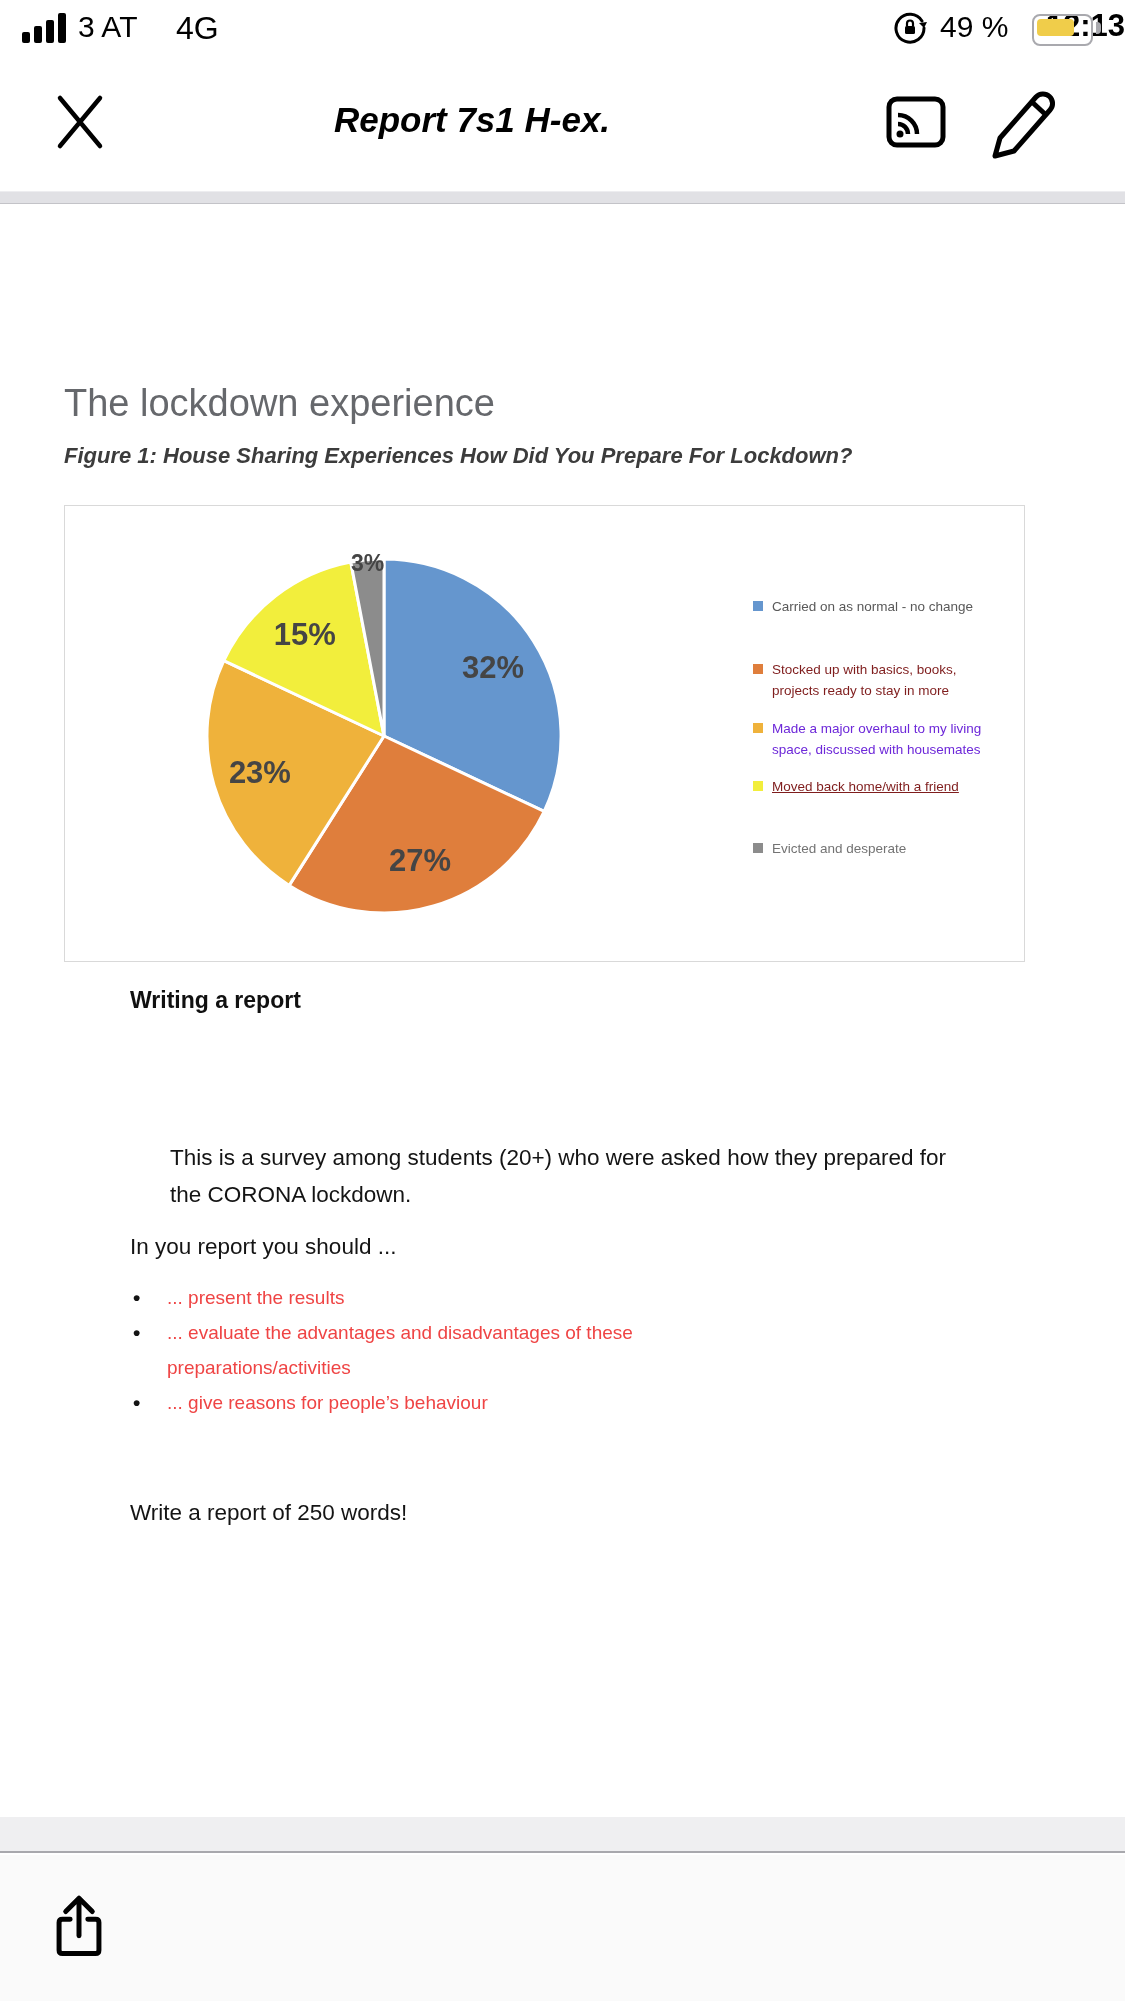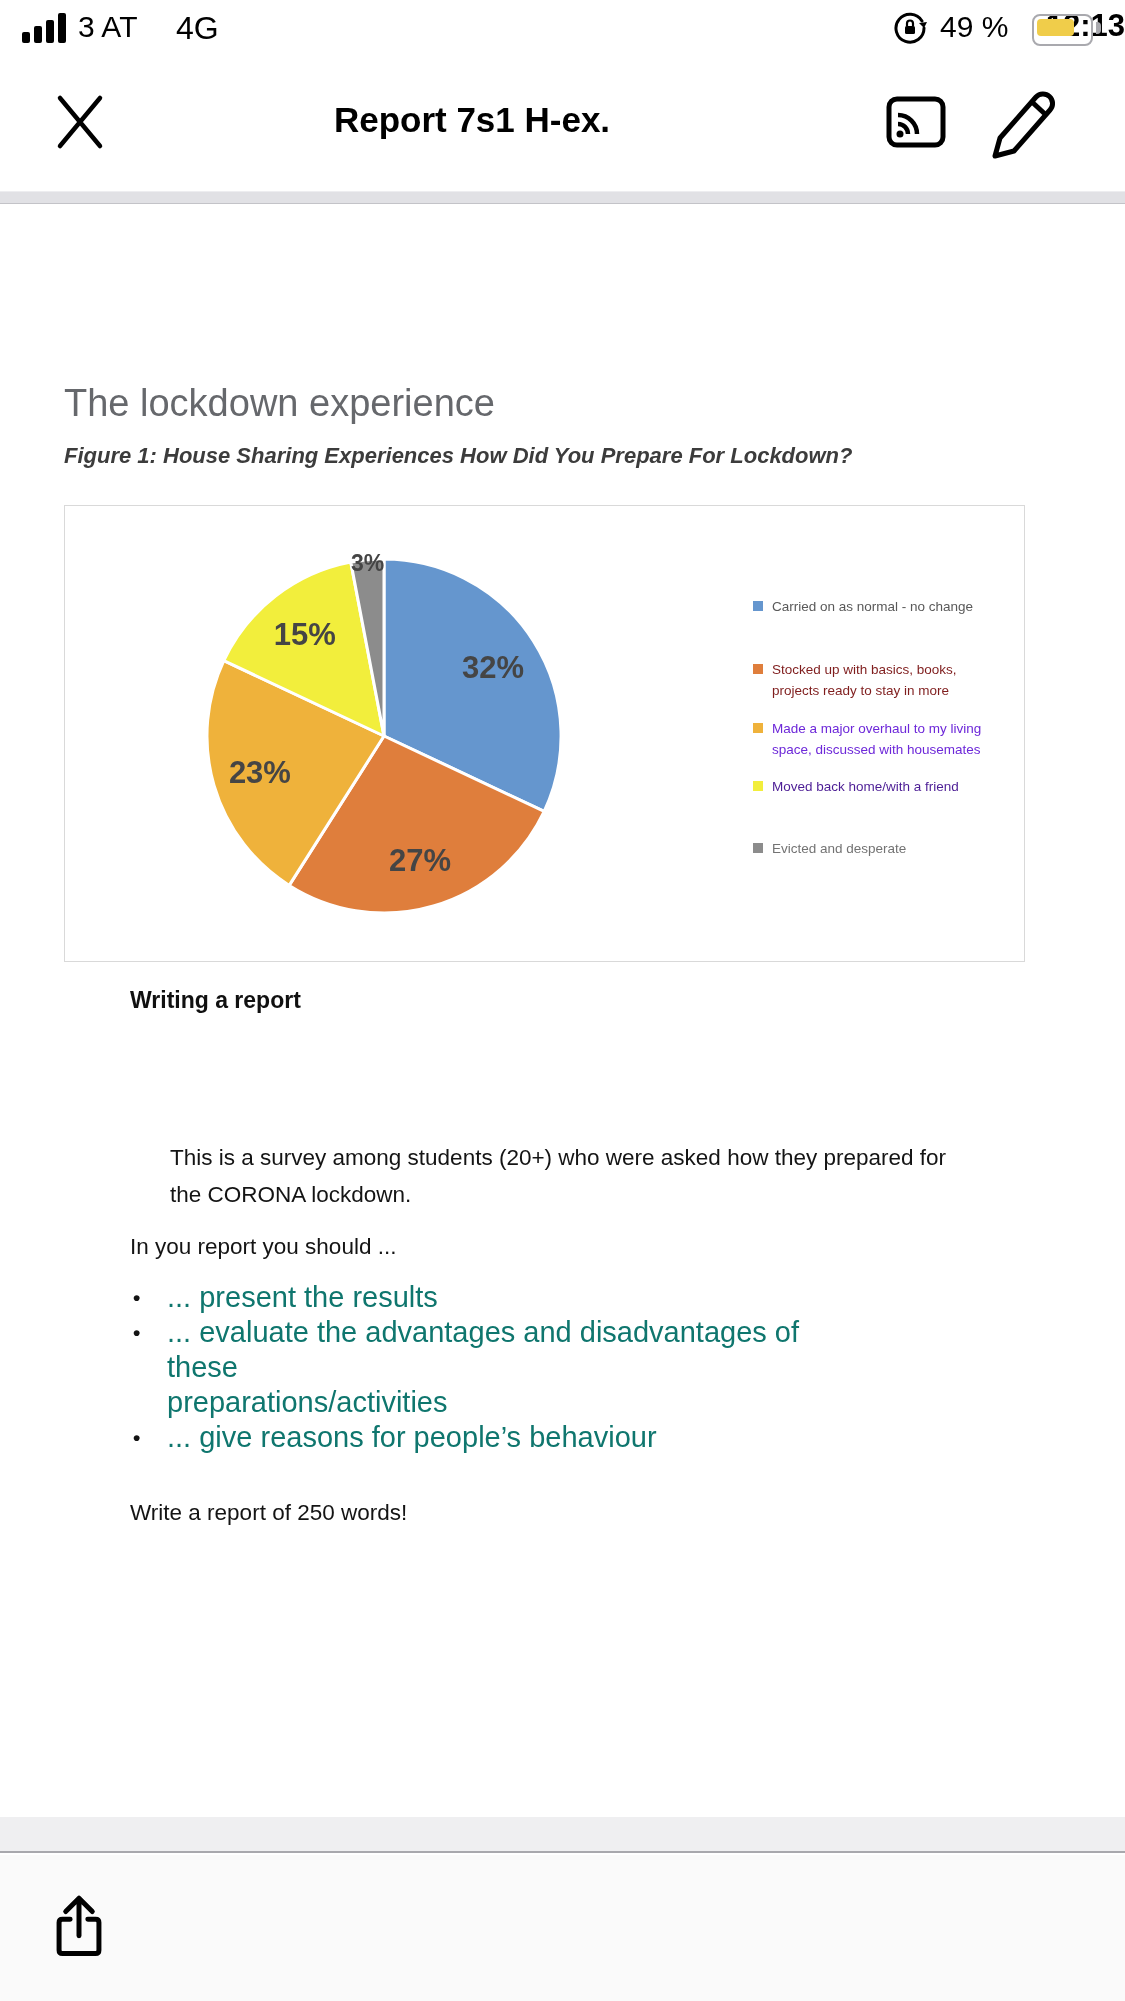--- a/index.html
+++ b/index.html
@@ -10,21 +10,21 @@
   .sig{position:absolute;left:22px;top:13px;}
   .carrier{position:absolute;left:78px;top:10px;font-size:30px;}
   .network{position:absolute;left:176px;top:10px;font-size:32px;}
   .clock{position:absolute;left:0;right:0;top:8px;text-align:right;font-size:31px;font-weight:700;}
   .rotlock{position:absolute;left:893px;top:11px;}
   .batt-pct{position:absolute;left:940px;top:10px;font-size:30px;}
   .batt{position:absolute;left:1032px;top:14px;width:57px;height:28px;border:2.5px solid #a9a9ae;border-radius:8px;}
   .batt-fill{position:absolute;left:3px;top:3px;height:16px;border-radius:4px;height:16.5px;}
   .batt-nub{position:absolute;left:1096px;top:22px;width:5px;height:12px;background:#a9a9ae;border-radius:0 4px 4px 0;}
   
-  .nav-bar{position:absolute;top:56px;left:0;width:944px;height:135px;background:#fff;}
+  .nav-bar{position:absolute;top:56px;left:0;width:944px;height:135px;background:#fff;font-style:italic;}
   .close-btn{position:absolute;left:52px;top:38px;width:64px;height:64px;cursor:pointer;}
   .nav-title{position:absolute;left:0;right:0;top:44px;text-align:center;font-size:35px;font-weight:700;}
   .cast-btn{position:absolute;left:886px;top:40px;width:62px;height:54px;cursor:pointer;}
   .edit-btn{position:absolute;left:988px;top:32px;width:72px;height:74px;cursor:pointer;}
   .nav-sep{position:absolute;top:191px;left:0;width:1125px;height:11px;background:#e1e1e5;
            border-top:1px solid #ededf0;border-bottom:1px solid #c3c3c8;}
   
   .doc{position:absolute;top:204px;left:0;width:1125px;height:1613px;background:#fff;}
   .doc-heading{position:absolute;left:64px;top:178px;font-size:38px;font-weight:400;color:#66686c;}
   .doc-caption{position:absolute;left:64px;top:239px;font-size:22px;font-weight:700;font-style:italic;color:#3c3c3c;}
@@ -33,21 +33,21 @@
   .legend-item{position:absolute;left:688px;display:flex;gap:9px;}
   .swatch{width:10px;height:10px;margin-top:5px;flex:0 0 auto;}
   .legend-text{font-size:13.5px;line-height:21px;color:#595959;white-space:pre-line;width:270px;}
   .sec-title{position:absolute;left:130px;top:783px;font-size:23px;font-weight:700;color:#101010;}
   .para{position:absolute;left:130px;font-size:22.5px;line-height:37px;color:#141414;white-space:pre-line;}
   .p1{top:935px;margin-left:40px;}
   .p2{top:1024px;}
   .bullet-list{position:absolute;left:133px;top:1076px;margin:0;padding:0;list-style:none;}
   .bullet-list li{display:flex;margin:0;padding:0;}
   .bullet-dot{width:34px;font-size:21px;line-height:35px;color:#141414;flex:0 0 auto;}
-  .bullet-text{font-size:29px;line-height:35px;color:#0f766e;white-space:pre-line;max-width:640px;}
+  .bullet-text{font-size:19px;line-height:35px;color:#ef4444;white-space:pre-line;max-width:640px;}
   .closing{top:1290px;}
   
   .bottom-sep{position:absolute;top:1817px;left:0;width:1125px;height:36px;background:#efeff1;
               border-bottom:2px solid #a8a8ad;box-sizing:border-box;}
   .bottom-bar{position:absolute;top:1855px;left:0;width:1125px;height:146px;background:#fafafa;}
   .share-btn{position:absolute;left:48px;top:36px;width:66px;height:76px;cursor:pointer;}
   svg{display:block;}
 </style>
 </head>
 <body>
@@ -128,21 +128,21 @@
             <span class="legend-text" style="color: #7f1d1d;">Stocked up with basics, books,
 projects ready to stay in more</span>
           </div>
           <div class="legend-item" style="top: 212px;">
             <span class="swatch" style="background: rgb(239, 178, 59);"></span>
             <span class="legend-text" style="color: #6d28d9;">Made a major overhaul to my living
 space, discussed with housemates</span>
           </div>
           <div class="legend-item" style="top: 270px;">
             <span class="swatch" style="background: rgb(242, 238, 60);"></span>
-            <span class="legend-text" style="color: #4c1d95;">Moved back home/with a friend</span>
+            <span class="legend-text" style="color: #7f1d1d; text-decoration: underline;">Moved back home/with a friend</span>
           </div>
           <div class="legend-item" style="top: 332px;">
             <span class="swatch" style="background: rgb(140, 140, 140);"></span>
             <span class="legend-text" style="color: #737373;">Evicted and desperate</span>
           </div>
         </div>
     </div>
 
     <div class="sec-title">Writing a report</div>
     <div class="para p1">This is a survey among students (20+) who were asked how they prepared for

